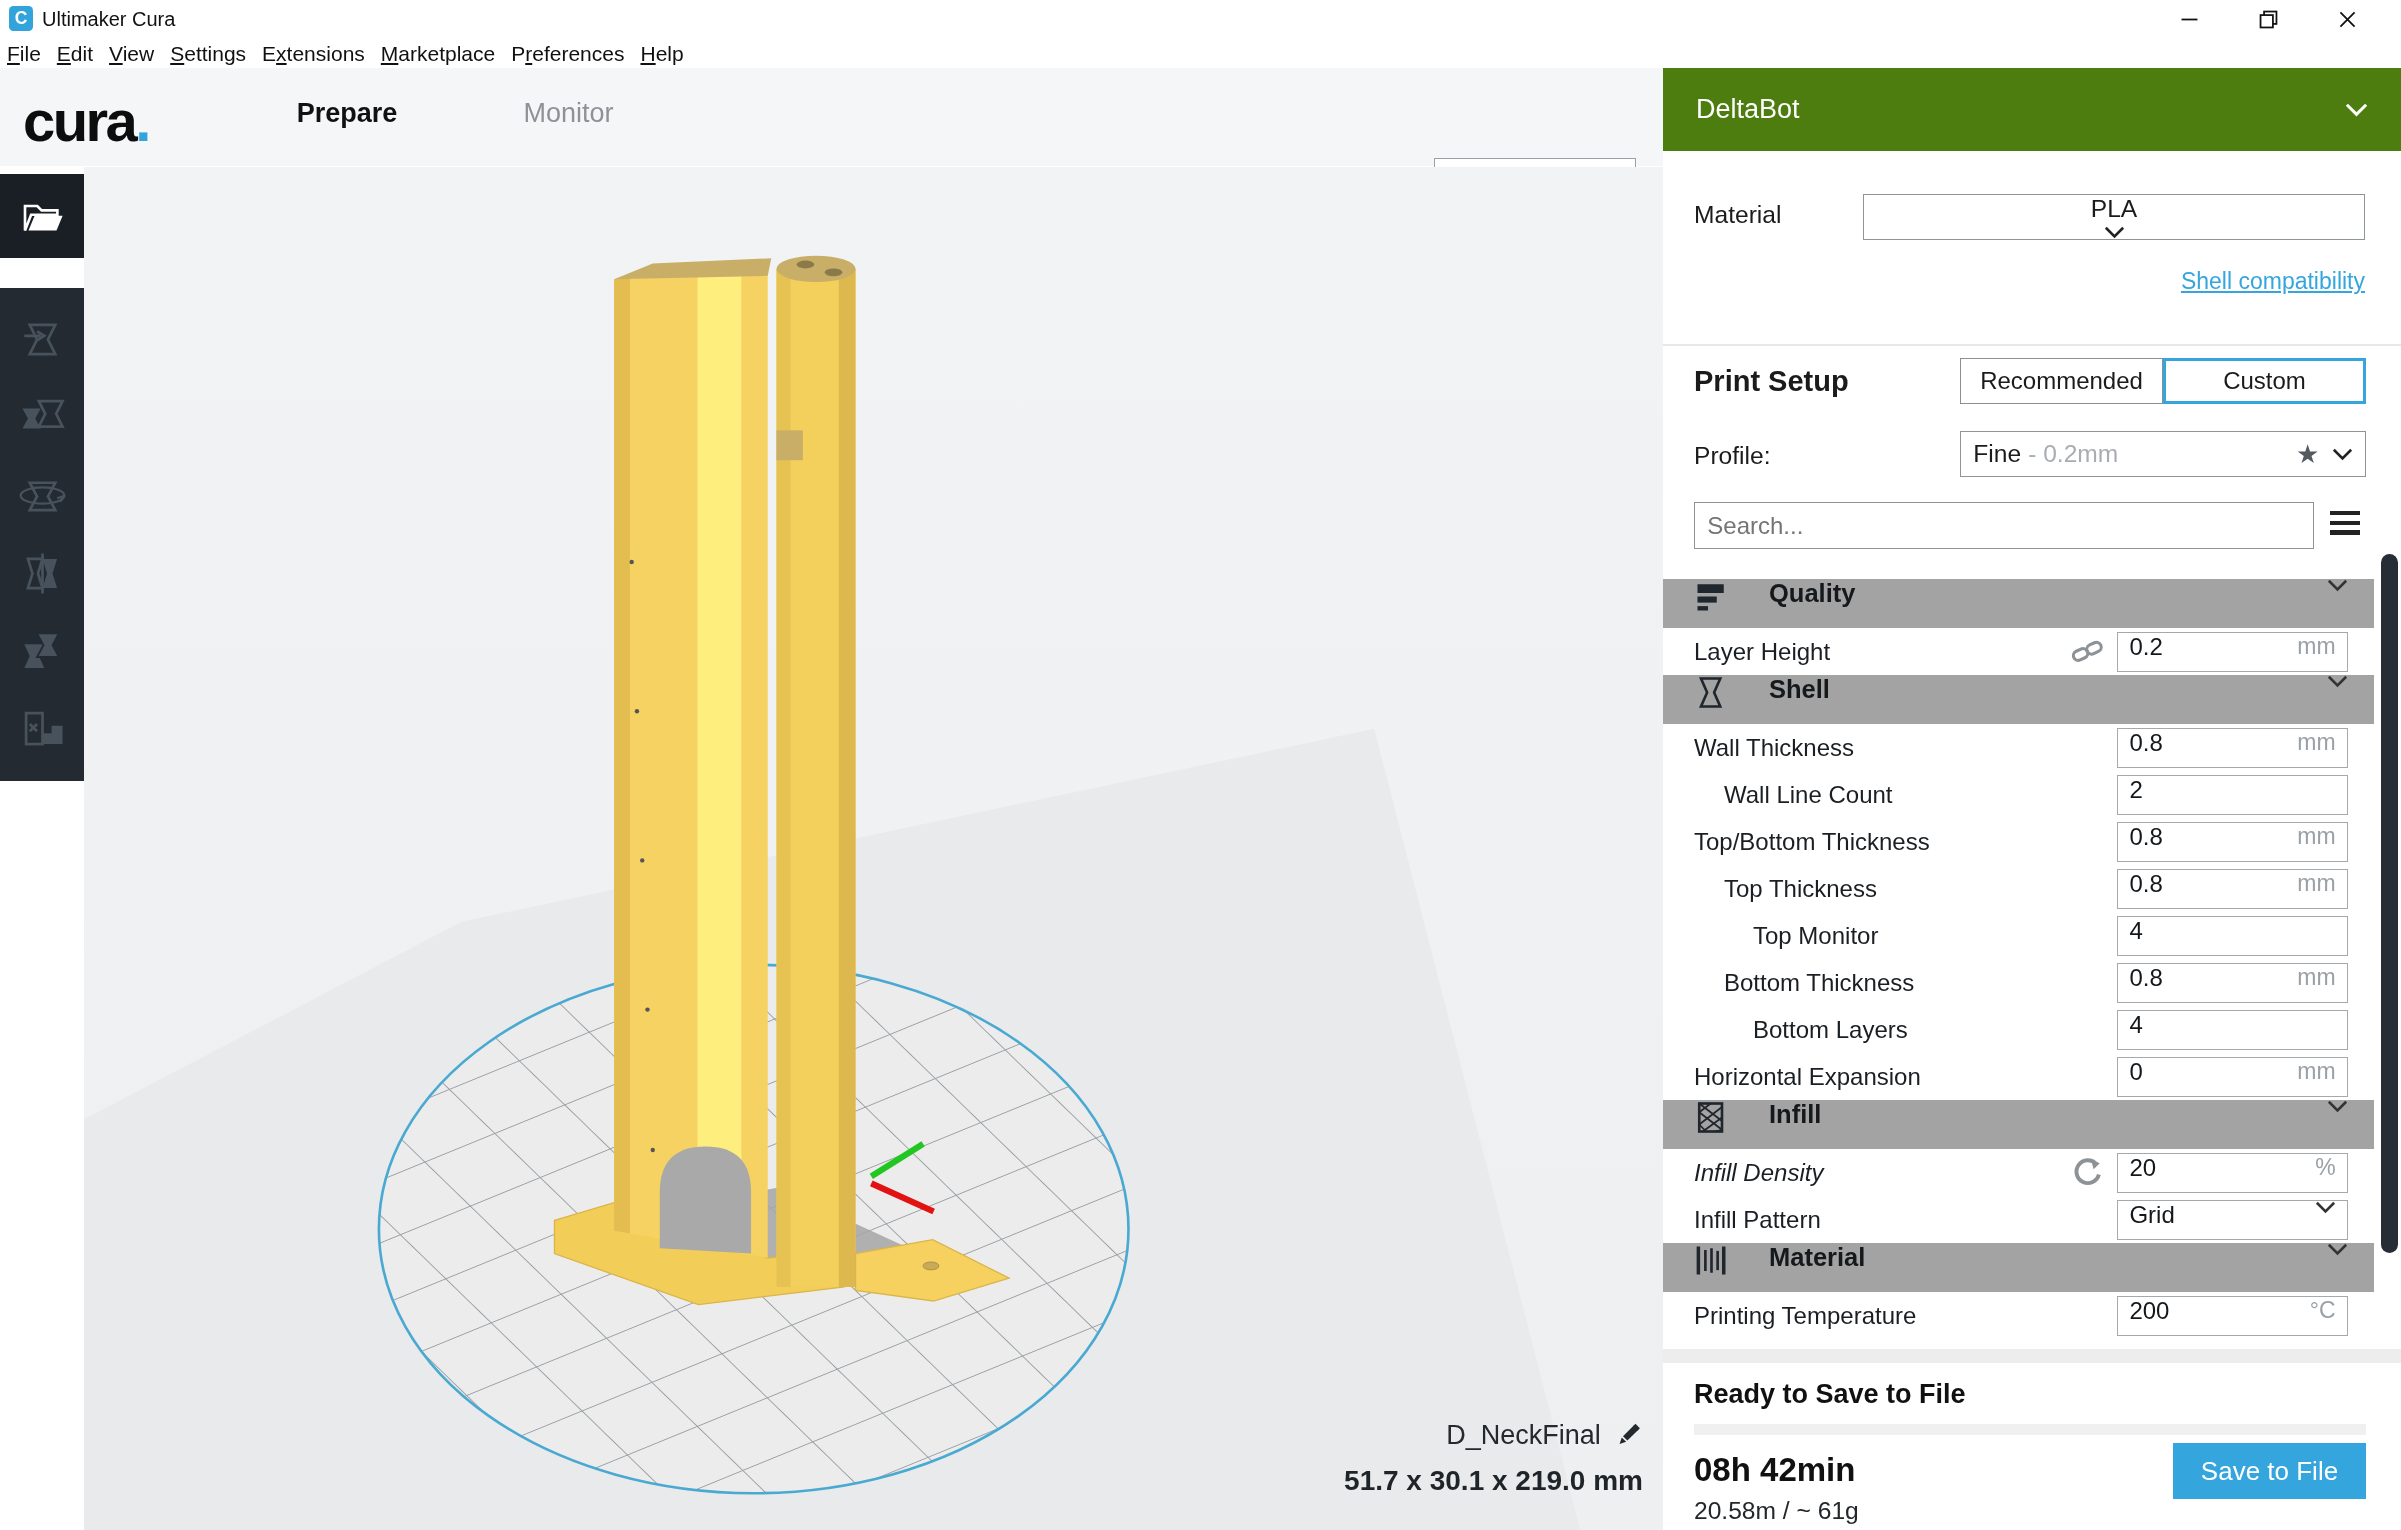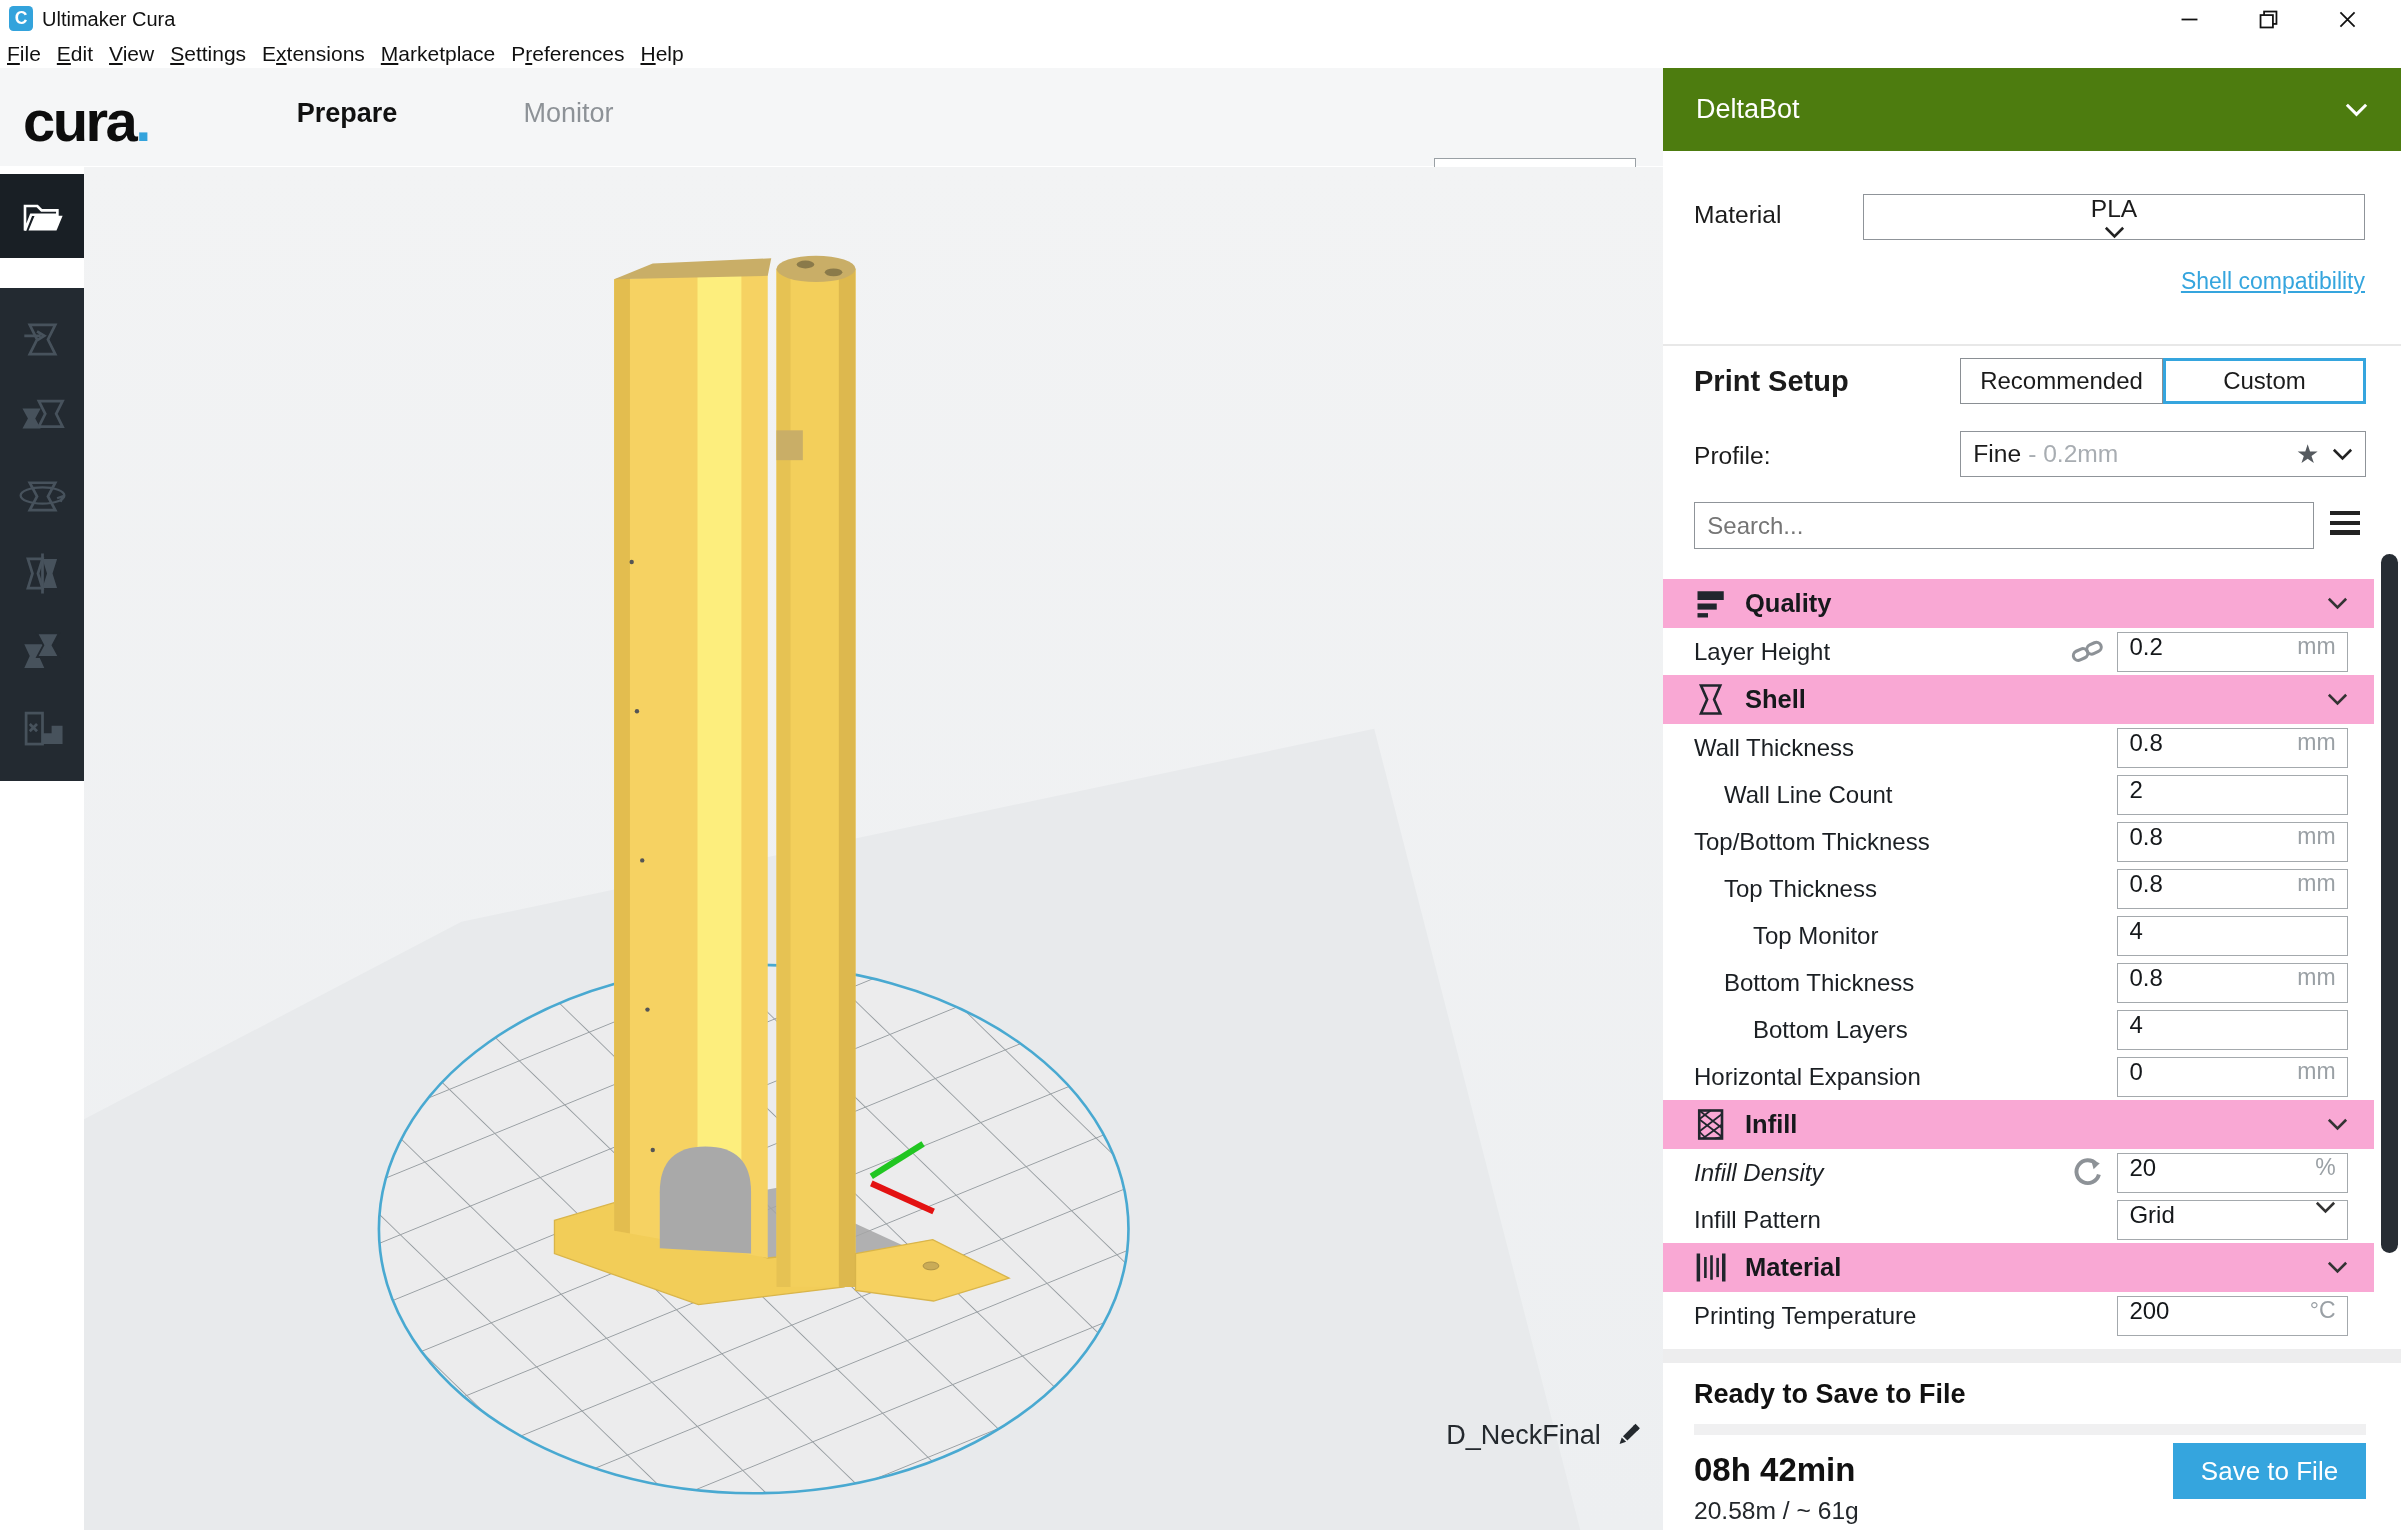--- a/index.html
+++ b/index.html
@@ -77,21 +77,21 @@
   #profile-select .suffix { color:#a8adb2; margin-left:7px; flex:1; }
   #profile-select .star { color:#555a5f; font-size:26px; margin-right:12.3px; }
   #search-box { position:absolute; left:31px; top:434px; width:620px; height:47px;
     border:1.8px solid #8f9499; background:#fff; }
   #search-box input { width:100%; height:100%; border:0; outline:none; font-size:24px;
     padding:0 12.3px; font-family:"Liberation Sans",sans-serif; color:#333; }
   #filter-btn { position:absolute; left:667px; top:443px; width:30px; height:26px; }
   #filter-btn div { height:4.4px; background:#222; margin-bottom:5.3px; }
 
   #settings-list { position:absolute; left:0; top:511px; width:711px; height:771px; overflow:hidden; }
-  .shead { height:49px; background:#f9a8d4; display:flex; align-items:center; padding:0 26px 0 31px; }
+  .shead { height:49px; background:#a3a3a3; display:flex; align-items:flex-start; padding:0 26px 0 31px;gap:24px; }
   .shead .hicon { width:35px; height:35px; margin-right:16px; flex:none; }
   .shead .hlabel { font-size:25.5px; font-weight:700; color:#16191c; flex:1; }
   .srow { height:47px; display:flex; align-items:center; padding-right:26px; }
   .slabel { font-size:24px; color:#1b1f23; flex:1; }
   .slabel.italic { font-style:italic; }
   .sicon { width:35px; height:32px; margin-right:12.3px; flex:none; }
   .sbox { width:231px; height:40px; border:1.8px solid #a4a9ad; background:#fff; flex:none;
     display:flex; align-items:flex-start; justify-content:space-between; padding:0 11.4px; }
   .sval { font-size:24px; color:#15181b; }
   .sunit { font-size:23px; color:#9aa0a5; }
@@ -279,20 +279,21 @@
   <div id="model-name-row">
     <span>D_NeckFinal</span>
     <svg width="30" height="30" viewBox="0 0 34 34">
       <g transform="rotate(45 17 17)">
           <rect x="14" y="4" width="7" height="18" fill="#24292e"></rect>
           <polygon points="14,24 21,24 17.5,31" fill="#24292e"></polygon>
           <rect x="14" y="2" width="7" height="4" fill="#24292e"></rect>
         </g>
     </svg>
   </div>
+  <div id="model-dims">51.7 x 30.1 x 219.0 mm</div>
 </div>
 
 <div id="panel">
   <div id="panel-header">
     <span>DeltaBot</span>
     <svg width="23" height="14" viewBox="0 0 26 16">
         <polyline points="2,2 13,13 24,2" fill="none" stroke="#fff" stroke-width="3.5"></polyline>
       </svg>
   </div>
 

